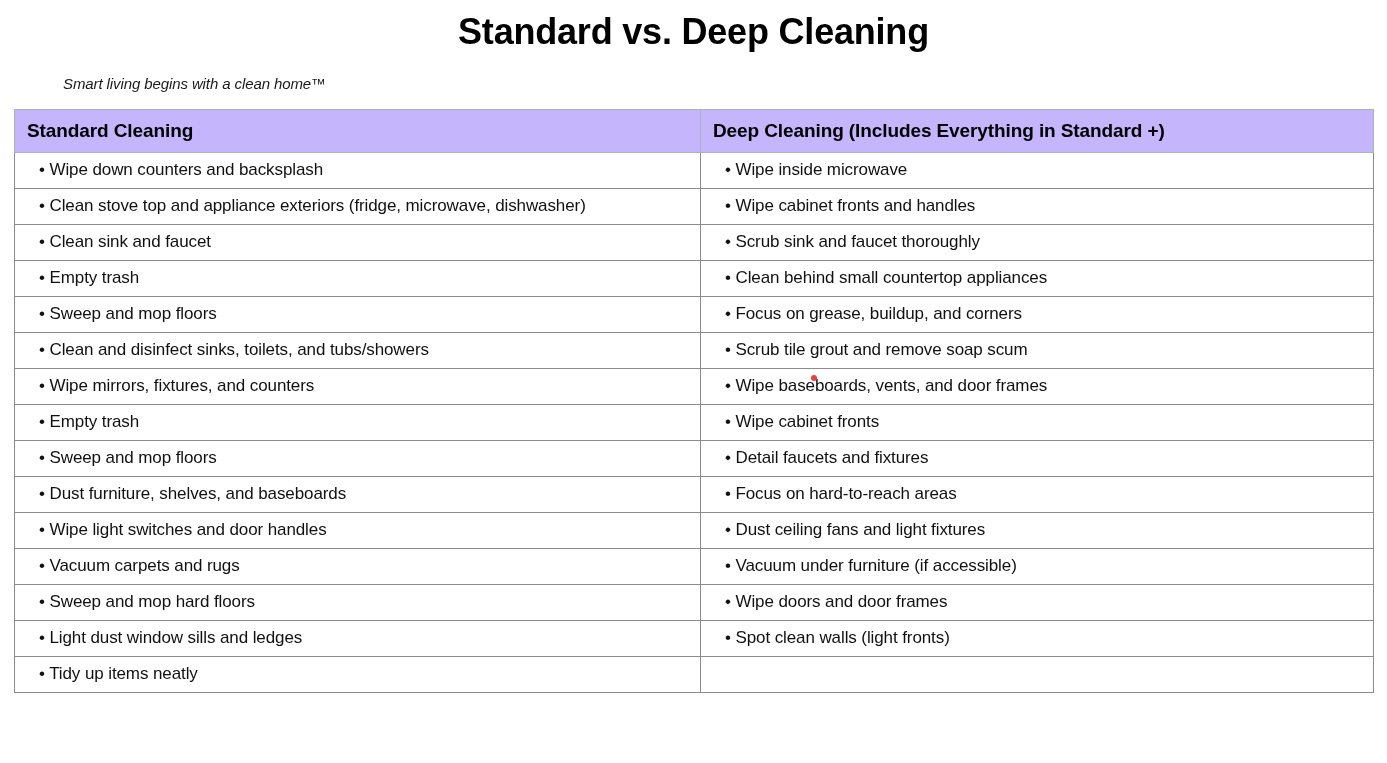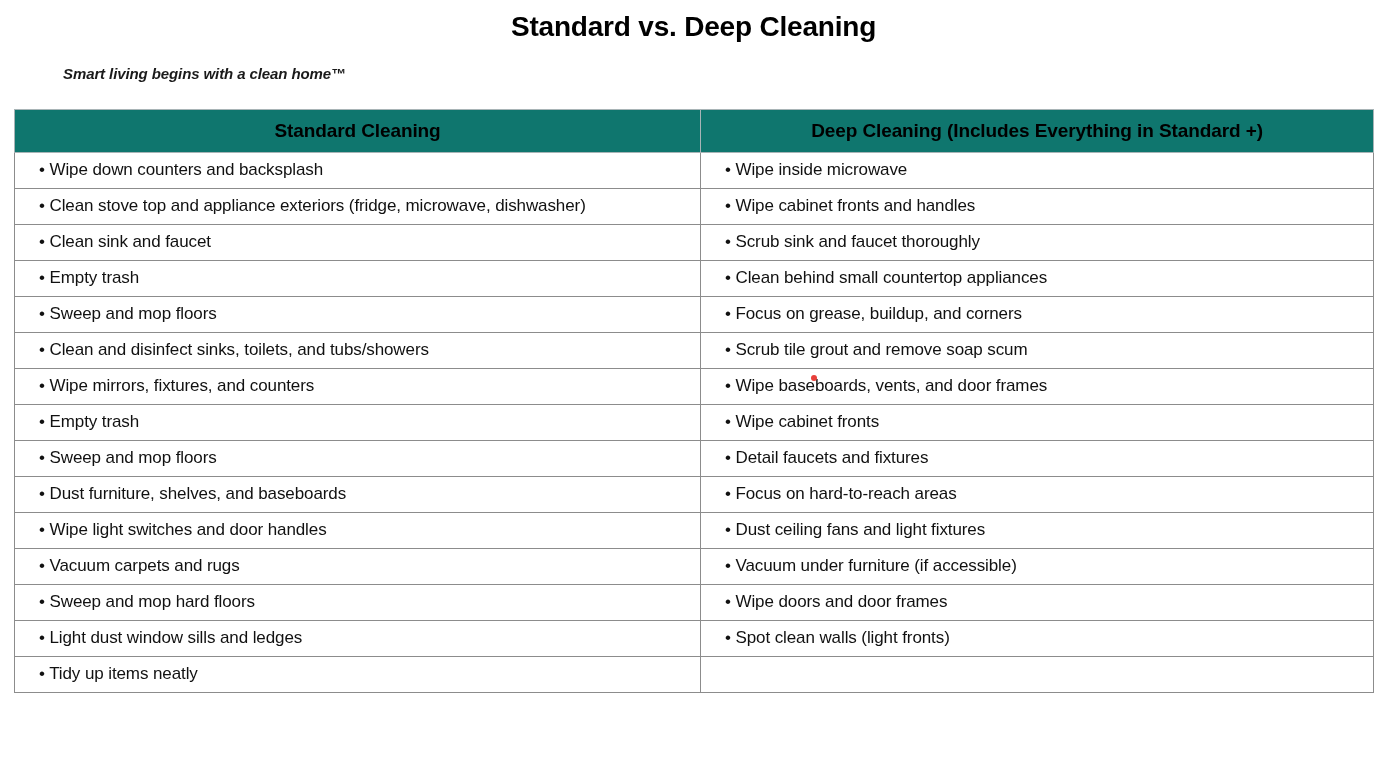--- a/index.html
+++ b/index.html
@@ -12,32 +12,32 @@
     width: 1387px;
     height: 763px;
     overflow: hidden;
     font-family: "Liberation Sans", sans-serif;
     color: #000000;
     position: relative;
   }
 
   .page-title {
     text-align: center;
-    font-size: 28px;
+    font-size: 36px;
     font-weight: bold;
     color: #000000;
     margin: 0;
     padding-top: 11px;
     letter-spacing: -0.2px;
   }
 
   .tagline {
     font-size: 15px;
     font-style: italic;
-    font-weight: bold;
+    font-weight: normal;
     color: #1a1a1a;
     margin: 0;
     padding-left: 63px;
     padding-top: 22px;
     letter-spacing: -0.1px;
   }
 
   .table-wrap {
     position: absolute;
     left: 14px;
@@ -48,23 +48,23 @@
   table.compare {
     border-collapse: collapse;
     table-layout: fixed;
     width: 1359px;
   }
 
   table.compare col.col-left  { width: 686px; }
   table.compare col.col-right { width: 673px; }
 
   table.compare th {
-    background: #0f766e;
+    background: #c4b5fd;
     border: 1px solid #a8b4b6;
-    text-align: center;
+    text-align: left;
     font-size: 19px;
     font-weight: bold;
     color: #000000;
     padding: 9px 12px 10px 12px;
     height: 23px;
     vertical-align: middle;
     letter-spacing: -0.1px;
   }
 
   table.compare td {

